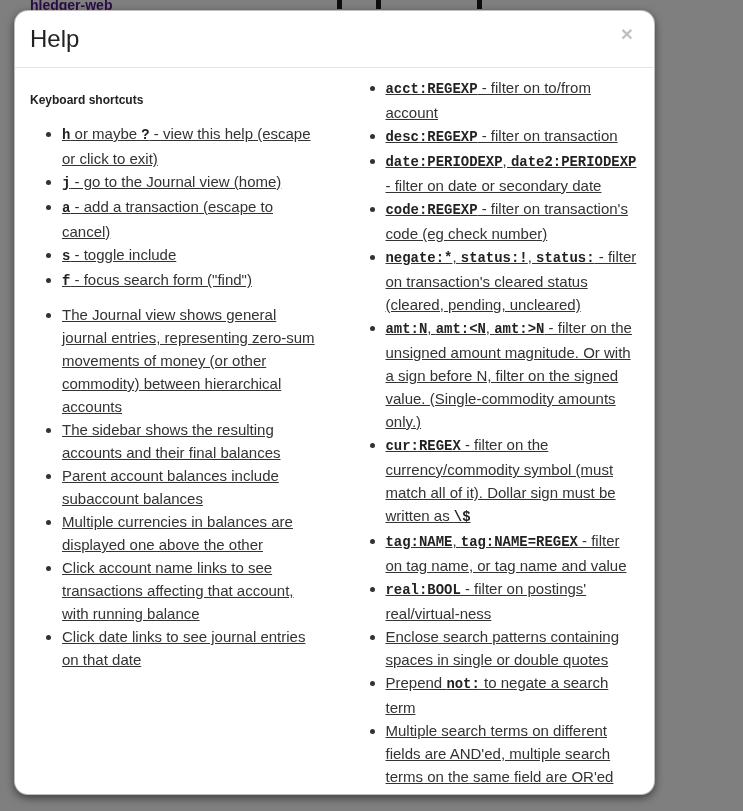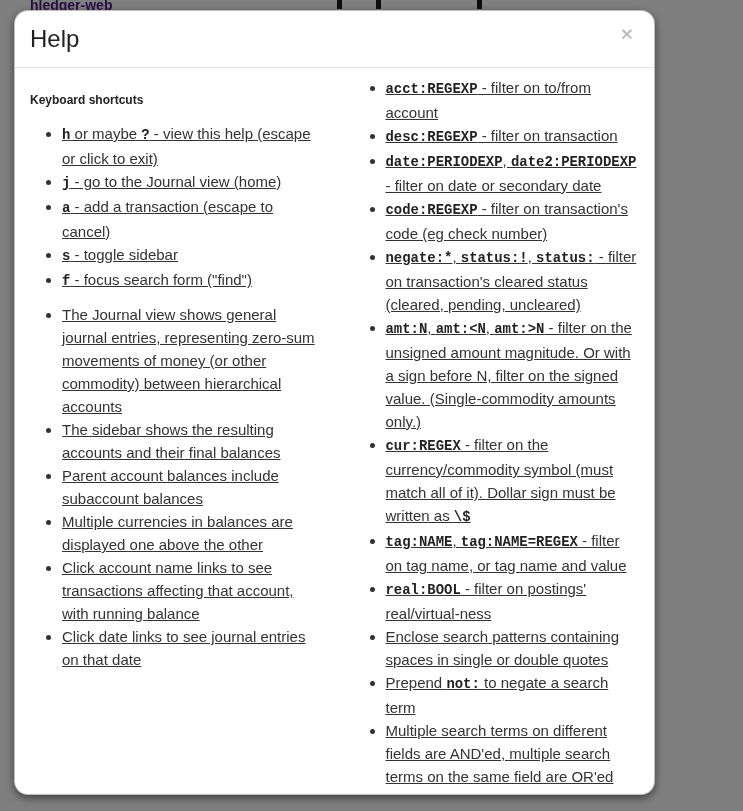--- a/index.html
+++ b/index.html
@@ -130,21 +130,21 @@
     <h2 class="modal-title">Help</h2>
     <button class="close-button">×</button>
   </div>
   <div class="modal-body">
     <div class="help-col col-left">
         <h3>Keyboard shortcuts</h3>
         <ul>
           <li><code>h</code><span> or maybe </span><code>?</code><span> - view this help (escape or click to exit)</span></li>
           <li><code>j</code><span> - go to the Journal view (home)</span></li>
           <li><code>a</code><span> - add a transaction (escape to cancel)</span></li>
-          <li><code>s</code><span> - toggle sidebar</span></li>
+          <li><code>s</code><span> - toggle include</span></li>
           <li><code>f</code><span> - focus search form ("find")</span></li>
         </ul>
         <ul>
           <li><span>The Journal view shows general journal entries, representing zero-sum movements of money (or other commodity) between hierarchical accounts</span></li>
           <li><span>The sidebar shows the resulting accounts and their final balances</span></li>
           <li><span>Parent account balances include subaccount balances</span></li>
           <li><span>Multiple currencies in balances are displayed one above the other</span></li>
           <li><span>Click account name links to see transactions affecting that account, with running balance</span></li>
           <li><span>Click date links to see journal entries on that date</span></li>
         </ul>

